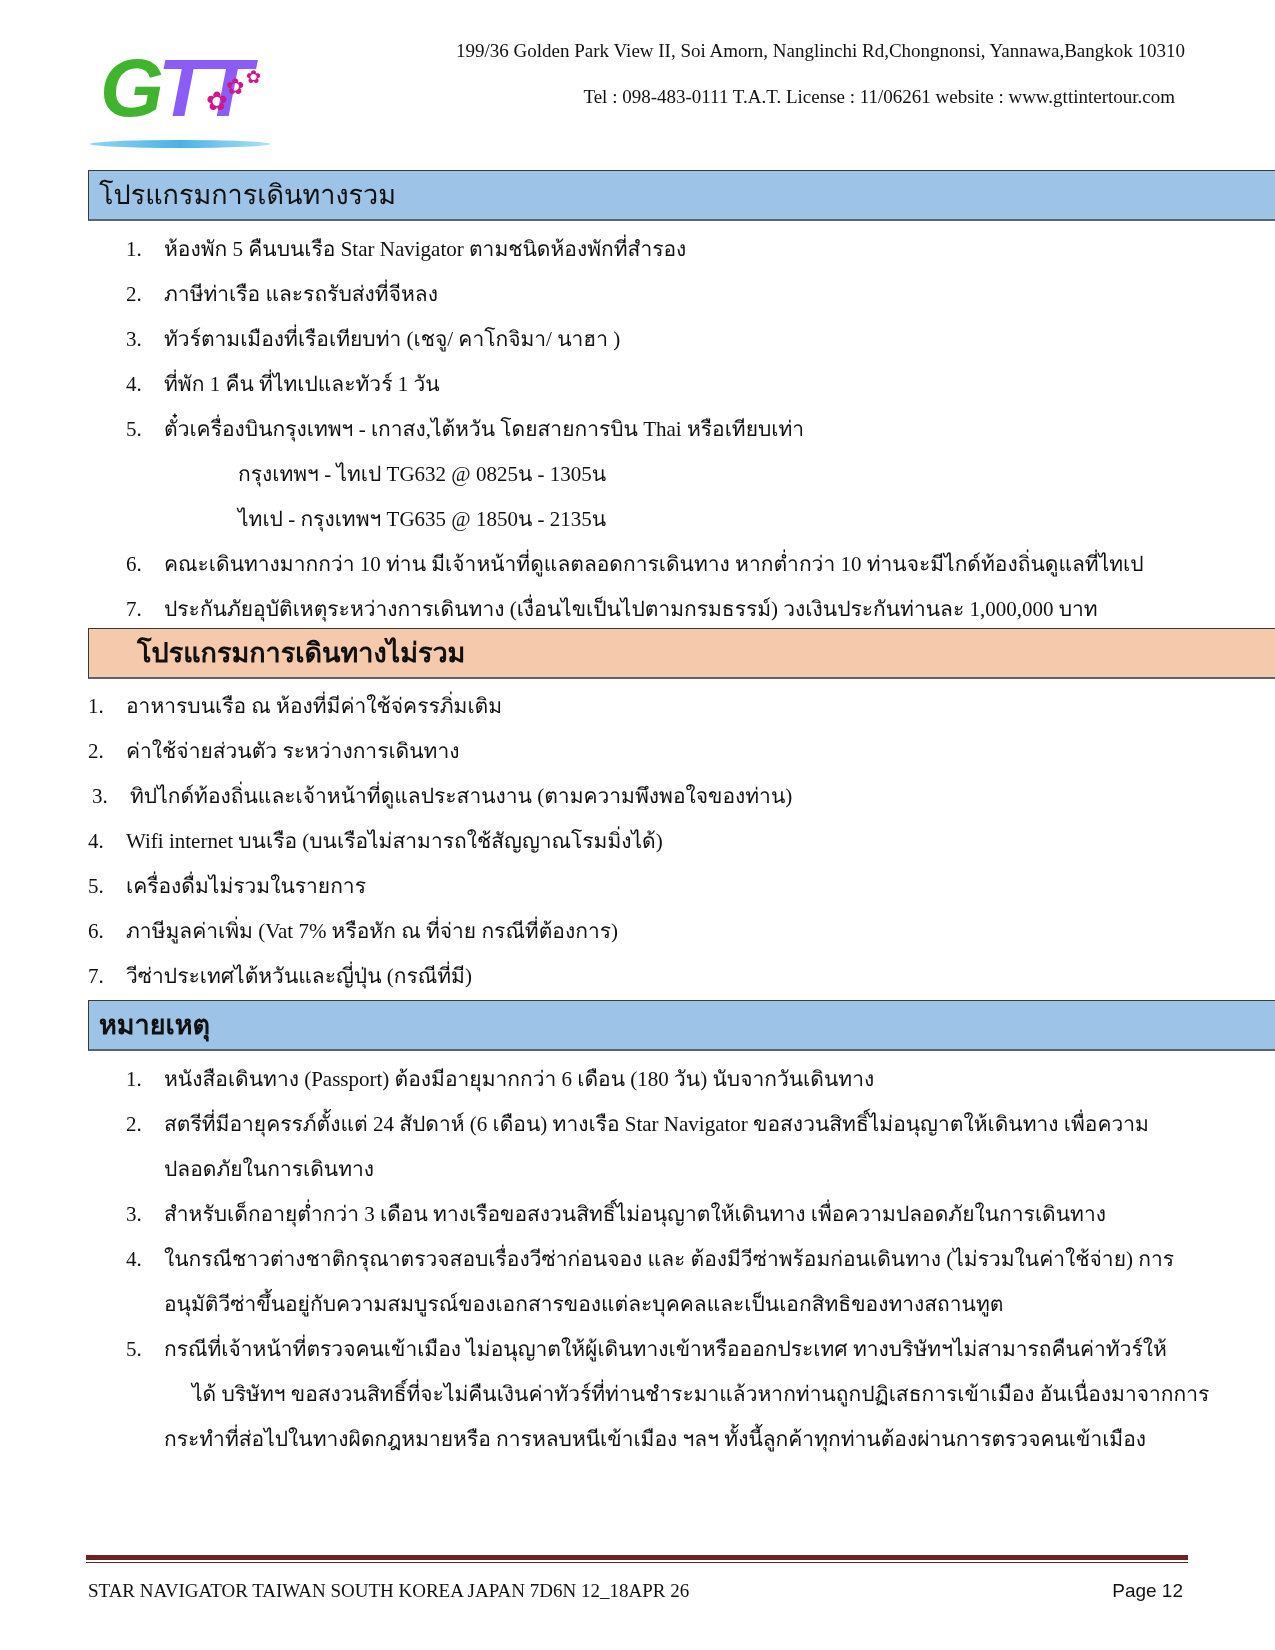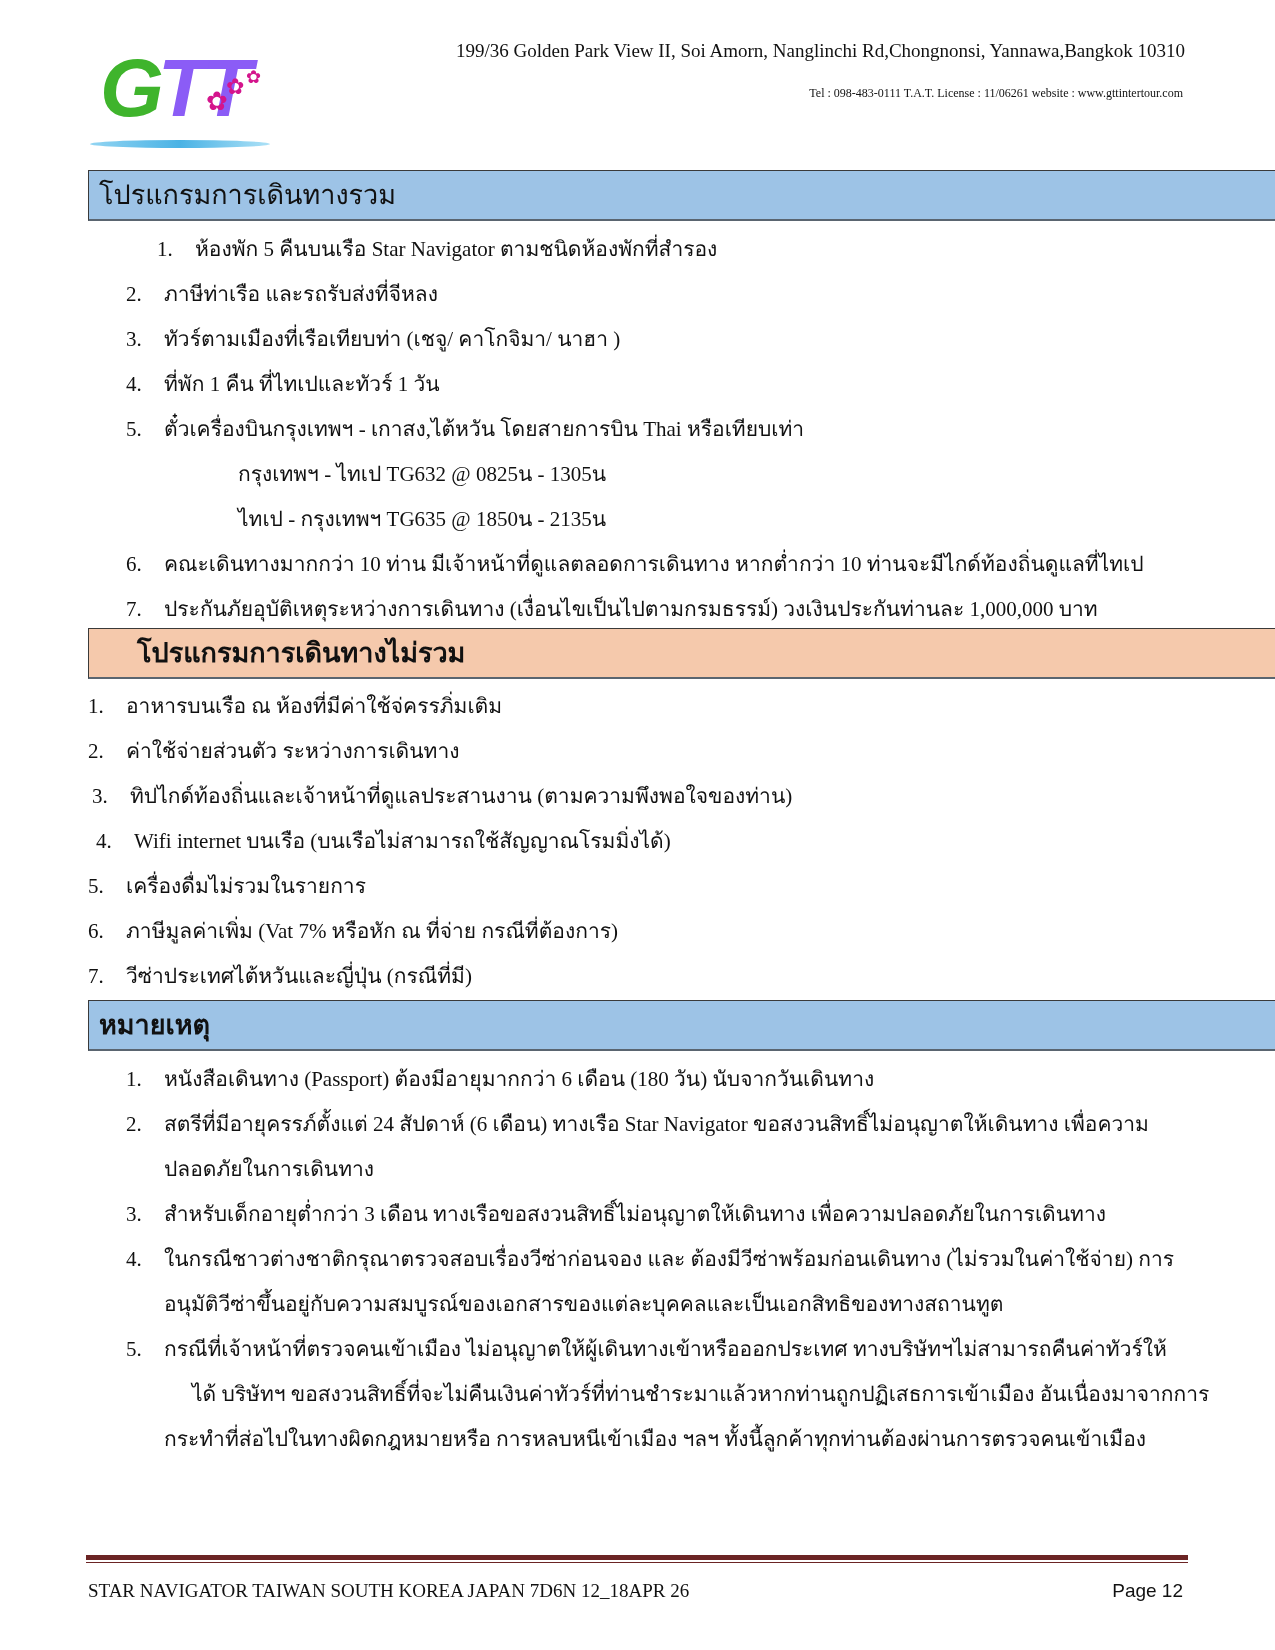--- a/index.html
+++ b/index.html
@@ -9,21 +9,21 @@
   .logo .gtt { position:absolute; left:14px; top:0; font-family:"Liberation Sans", sans-serif;
                font-weight:bold; font-style:italic; font-size:82px; letter-spacing:-6px; line-height:88px; }
   .logo .g { color:#3fb42c; }
   .logo .t { color:#8b5cf6; }
   .logo .flower { position:absolute; font-size:26px; color:#d4148c; }
   .logo .wave { position:absolute; left:4px; top:96px; width:180px; height:8px;
                 background:linear-gradient(90deg,#7fcdf0,#2aa5e0,#9fdcf5); border-radius:50%; opacity:.85; }
   .logo .company { position:absolute; left:2px; top:104px; font-family:Liberation Serif, serif;
                    font-weight:bold; font-size:13px; color:#a16207; white-space:nowrap; letter-spacing:-0.3px;margin-top:44px; }
   .addr { position:absolute; right:90px; top:40px; font-size:19px; white-space:nowrap; }
-  .contact { position:absolute; right:92px; top:86px; font-size:12px; white-space:nowrap; }
+  .contact { position:absolute; right:100px; top:86px; font-size:19px; white-space:nowrap; }
   .sec-head { position:absolute; left:88px; width:1230px; height:51px; border:1px solid #3a3a3a;
               border-bottom:2px solid #5a6570; box-sizing:border-box; font-size:27px;
               padding-left:10px; line-height:49px; }
   .blue { background:#9dc3e6; }
   .salmon { background:#f5c9ac;padding-left:48px; }
   .bold { font-weight:bold; }
   .line { position:absolute; font-size:21px; white-space:nowrap; line-height:26px; }
   .num { display:inline-block; width:38px; }
   .footer-rule { position:absolute; left:86px; width:1102px; top:1555px; height:5px; background:#6b2424; }
   .footer-rule2 { position:absolute; left:86px; width:1102px; top:1562px; height:1px; background:#6b2424; }
@@ -40,36 +40,36 @@
   <span class="flower" style="left:160px;top:22px;font-size:18px;">✿</span>
   <div class="wave"></div>
   <div class="company">Inter Travel &amp; Education Co.,Ltd.</div>
 </div>
 
 <div class="addr">199/36 Golden Park View II, Soi Amorn, Nanglinchi Rd,Chongnonsi, Yannawa,Bangkok 10310</div>
 <div class="contact">Tel : 098-483-0111 T.A.T. License : 11/06261 website : www.gttintertour.com</div>
 
 <div class="sec-head blue" style="top:170px;">โปรแกรมการเดินทางรวม</div>
 
-<div class="line" style="left:126px;top:236px;margin-left:31px;"><span class="num">1.</span><span>ห้องพัก 5 คืนบนเรือ Star Navigator ตามชนิดห้องพักที่สำรอง</span></div>
+<div class="line" style="left:126px;top:236px;"><span class="num">1.</span><span>ห้องพัก 5 คืนบนเรือ Star Navigator ตามชนิดห้องพักที่สำรอง</span></div>
 <div class="line" style="left:126px;top:281px;"><span class="num">2.</span><span>ภาษีท่าเรือ และรถรับส่งที่จีหลง</span></div>
 <div class="line" style="left:126px;top:326px;"><span class="num">3.</span><span>ทัวร์ตามเมืองที่เรือเทียบท่า (เชจู/ คาโกจิมา/ นาฮา )</span></div>
 <div class="line" style="left:126px;top:371px;"><span class="num">4.</span><span>ที่พัก 1 คืน ที่ไทเปและทัวร์ 1 วัน</span></div>
 <div class="line" style="left:126px;top:416px;"><span class="num">5.</span><span>ตั๋วเครื่องบินกรุงเทพฯ - เกาสง,ไต้หวัน โดยสายการบิน Thai หรือเทียบเท่า</span></div>
 <div class="line" style="left:238px;top:461px;"><span>กรุงเทพฯ - ไทเป TG632 @ 0825น - 1305น</span></div>
 <div class="line" style="left:238px;top:506px;font-family:Liberation Serif, serif;"><span>ไทเป - กรุงเทพฯ TG635 @ 1850น - 2135น</span></div>
 <div class="line" style="left:126px;top:551px;"><span class="num">6.</span><span>คณะเดินทางมากกว่า 10 ท่าน มีเจ้าหน้าที่ดูแลตลอดการเดินทาง หากต่ำกว่า 10 ท่านจะมีไกด์ท้องถิ่นดูแลที่ไทเป</span></div>
 <div class="line" style="left:126px;top:596px;"><span class="num">7.</span><span>ประกันภัยอุบัติเหตุระหว่างการเดินทาง (เงื่อนไขเป็นไปตามกรมธรรม์) วงเงินประกันท่านละ 1,000,000 บาท</span></div>
 
 <div class="sec-head salmon bold" style="top:628px;">โปรแกรมการเดินทางไม่รวม</div>
 
 <div class="line" style="left:88px;top:693px;"><span class="num">1.</span><span>อาหารบนเรือ ณ ห้องที่มีค่าใช้จ่ครรภิ่มเติม</span></div>
 <div class="line" style="left:88px;top:738px;"><span class="num">2.</span><span>ค่าใช้จ่ายส่วนตัว ระหว่างการเดินทาง</span></div>
 <div class="line" style="left:92px;top:783px;"><span class="num">3.</span><span>ทิปไกด์ท้องถิ่นและเจ้าหน้าที่ดูแลประสานงาน (ตามความพึงพอใจของท่าน)</span></div>
-<div class="line" style="left:88px;top:828px;margin-left:8px;"><span class="num">4.</span><span>Wifi internet บนเรือ (บนเรือไม่สามารถใช้สัญญาณโรมมิ่งได้)</span></div>
+<div class="line" style="left:88px;top:828px;"><span class="num">4.</span><span>Wifi internet บนเรือ (บนเรือไม่สามารถใช้สัญญาณโรมมิ่งได้)</span></div>
 <div class="line" style="left:88px;top:873px;"><span class="num">5.</span><span>เครื่องดื่มไม่รวมในรายการ</span></div>
 <div class="line" style="left:88px;top:918px;"><span class="num">6.</span><span>ภาษีมูลค่าเพิ่ม (Vat 7% หรือหัก ณ ที่จ่าย กรณีที่ต้องการ)</span></div>
 <div class="line" style="left:88px;top:963px;"><span class="num">7.</span><span>วีซ่าประเทศไต้หวันและญี่ปุ่น (กรณีที่มี)</span></div>
 
 <div class="sec-head blue bold" style="top:1000px;">หมายเหตุ</div>
 
 <div class="line" style="left:126px;top:1066px;"><span class="num">1.</span><span>หนังสือเดินทาง (Passport) ต้องมีอายุมากกว่า 6 เดือน (180 วัน) นับจากวันเดินทาง</span></div>
 <div class="line" style="left:126px;top:1111px;"><span class="num">2.</span><span>สตรีที่มีอายุครรภ์ตั้งแต่ 24 สัปดาห์ (6 เดือน) ทางเรือ Star Navigator ขอสงวนสิทธิ์ไม่อนุญาตให้เดินทาง เพื่อความ</span></div>
 <div class="line" style="left:164px;top:1156px;"><span>ปลอดภัยในการเดินทาง</span></div>
 <div class="line" style="left:126px;top:1201px;"><span class="num">3.</span><span>สำหรับเด็กอายุต่ำกว่า 3 เดือน ทางเรือขอสงวนสิทธิ์ไม่อนุญาตให้เดินทาง เพื่อความปลอดภัยในการเดินทาง</span></div>

